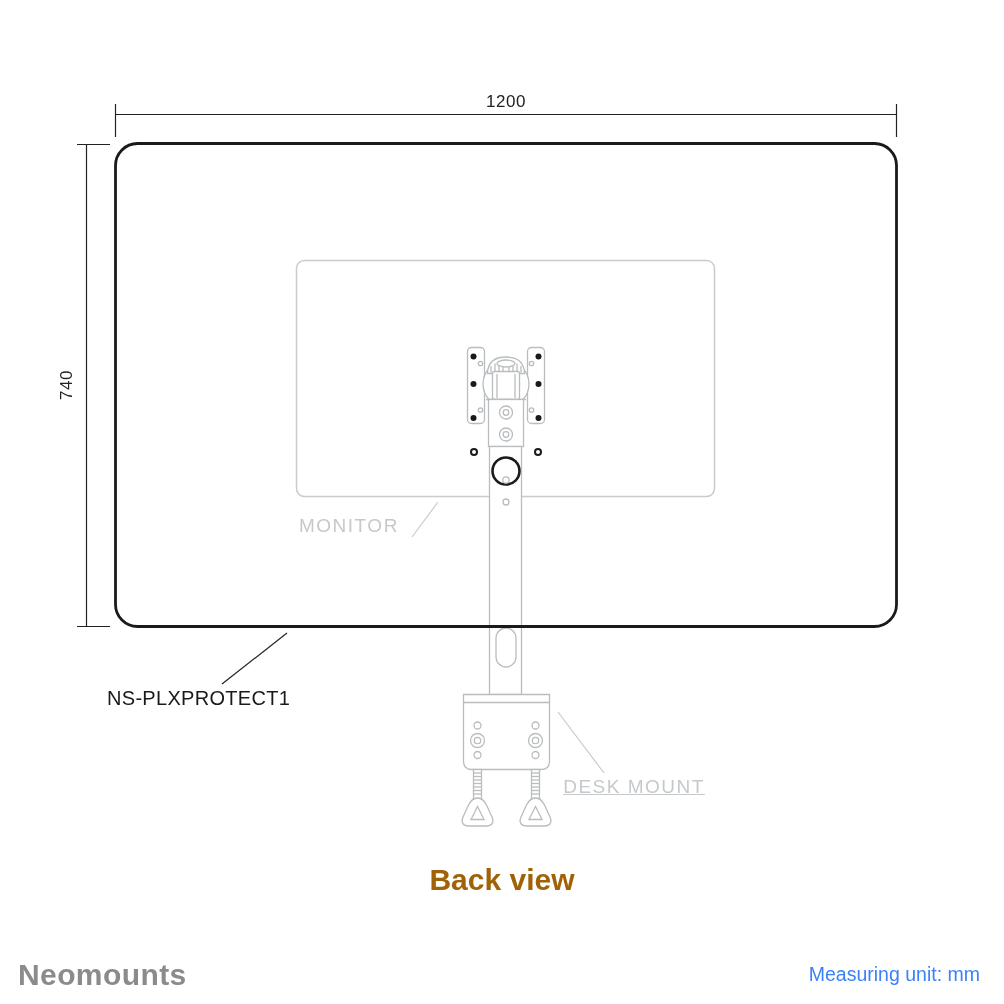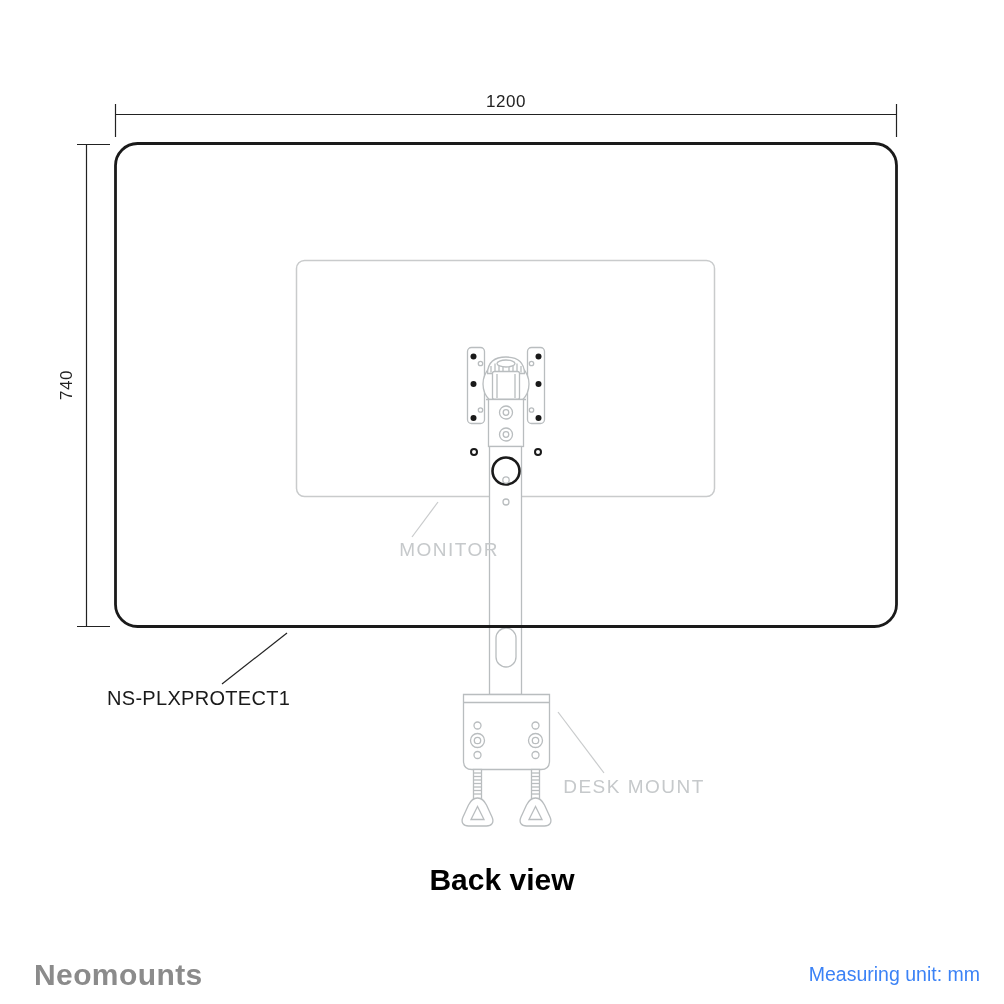--- a/index.html
+++ b/index.html
@@ -46,31 +46,31 @@
     left: 107px; top: 687px;
     font-size: 20px;
     color: var(--outline-black, #1a1a1a);
     letter-spacing: 0.3px;
   }
   .gray-callout {
     font-size: 19px;
     color: var(--label-gray, #c6c9cb);
     letter-spacing: 1.5px;
   }
-  .monitor-label    { left: 299px; top: 539px; width: 200px; text-align: right; }
-  .desk-mount-label { left: 534px; top: 776px; width: 200px; text-align: center; }
+  .monitor-label    { left: 299px; top: 515px; width: 200px; text-align: left; }
+  .desk-mount-label { left: 534px; top: 776px; width: 200px; text-align: center; text-decoration: underline; }
   .view-title {
     left: 0; top: 863px; width: 1004px;
     text-align: center;
     font-size: 30px;
     font-weight: bold;
-    color: #000000;
+    color: #a16207;
   }
   .brand-logo {
-    left: 34px; top: 958px;
+    left: 18px; top: 958px;
     font-size: 30px;
     font-weight: 600;
     color: var(--brand-gray, #8b8b8b);
     letter-spacing: 0.4px;
   }
   .measuring-unit {
     right: 24px; top: 963px;
     font-size: 19.5px;
     color: #3b82f6;
   }

